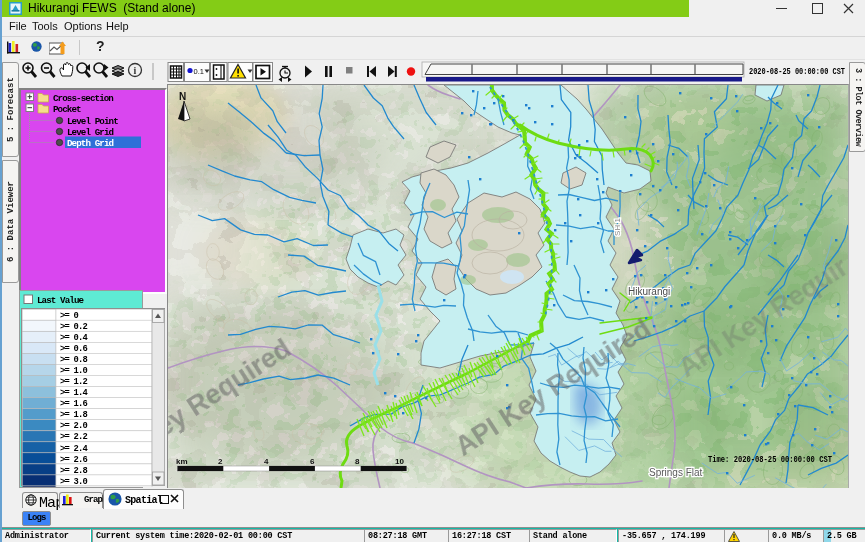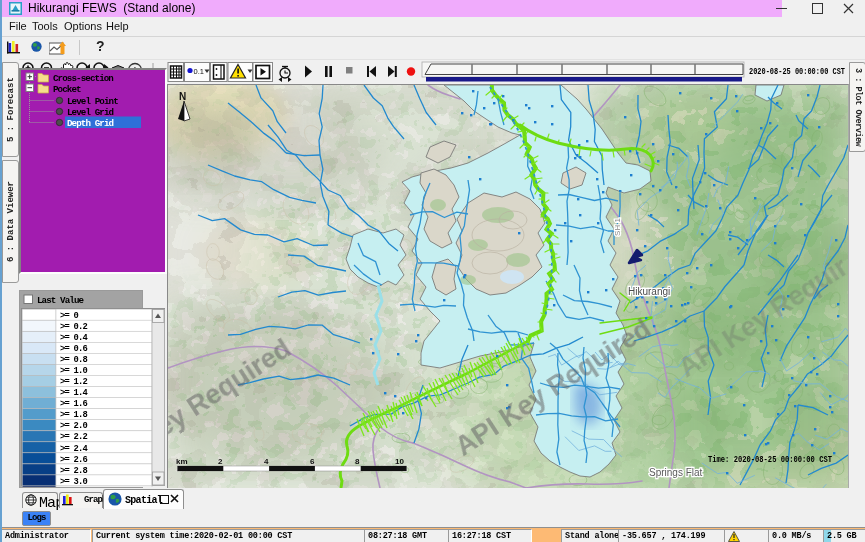--- a/index.html
+++ b/index.html
@@ -1,37 +1,37 @@
 <!DOCTYPE html>
 <html><head>
 <meta charset="utf-8">
 <style>
   html,body{margin:0;padding:0;}
   body{width:865px;height:542px;position:relative;overflow:hidden;
        font-family:"Liberation Sans",sans-serif;background:#f0f0f0;}
   .abs{position:absolute;}
   .mono{font-family:"Liberation Mono",monospace;}
   
-  #titlebar{left:0;top:0;width:782px;height:17px;background:#f0abfc;}
+  #titlebar{left:0;top:0;width:689px;height:17px;background:#84cc16;}
   #lborder{left:0;top:0;width:2px;height:542px;background:#66a1d1;z-index:50;}
   #menubar{left:2px;top:17px;width:863px;height:19px;background:#f0f0f0;
            border-bottom:1px solid #d5d5d5;font-size:11px;color:#111;}
   #toolbar1{left:2px;top:37px;width:863px;height:22px;background:#f0f0f0;}
   #toolbar2{left:19px;top:59px;width:846px;height:25px;background:#f0f0f0;
             border-top:1px solid #e2e2e2;}
   .vtab{background:#f5f4f2;border:1px solid #9a9a9a;border-radius:3px 0 0 3px;
         writing-mode:vertical-rl;transform:rotate(180deg);
         font-family:"Liberation Mono",monospace;font-size:9px;font-weight:bold;color:#222;
         display:flex;align-items:center;justify-content:center;}
   .vtabR{background:#f5f4f2;border:1px solid #9a9a9a;border-radius:0 3px 3px 0;
         writing-mode:vertical-rl;
         font-family:"Liberation Mono",monospace;font-size:9px;font-weight:bold;color:#222;
         display:flex;align-items:center;justify-content:center;}
   
-  #statusbar{left:0;top:527px;width:865px;height:15px;background:#fdba74;
+  #statusbar{left:0;top:527px;width:865px;height:15px;background:#14b8a6;
              border-top:1px solid #8f8f8f;z-index:40;}
   .seg{position:absolute;top:1px;height:12px;border:1px solid #9a9a9a;
        border-right-color:#fff;border-bottom-color:#fff;background:#f0f0f0;
        font-family:"Liberation Mono",monospace;font-size:8.5px;font-weight:bold;
        color:#000;line-height:12px;padding-left:3px;letter-spacing:-0.2px;white-space:nowrap;overflow:hidden;}
 </style>
 </head>
 <body>
 <div id="lborder" class="abs"></div>
 
@@ -186,22 +186,22 @@
 
   <text x="730" y="14" font-family="Liberation Mono" font-size="9.2" font-weight="bold" fill="#000" textLength="96" lengthAdjust="spacingAndGlyphs">2020-08-25 00:00:00 CST</text>
 </svg>
 </div>
 
 <div class="abs vtab" style="left:2px;top:62px;width:15px;height:93px;">5 : Forecast</div>
 <div class="abs vtab" style="left:2px;top:160px;width:15px;height:121px;">6 : Data Viewer</div>
 
 <div class="abs vtabR" style="left:849px;top:62px;width:15px;height:88px;font-size:8.5px;letter-spacing:-0.5px;">3 : Plot Overview</div>
 
-<div id="treepanel" class="abs" style="left:19px;top:68px;width:148px;height:206px;box-sizing:border-box;
-     background:#a21caf;border:2px solid;border-color:#828282 #fdfdfd #fdfdfd #828282;text-align:center;">
+<div id="treepanel" class="abs" style="left:19px;top:88px;width:148px;height:206px;box-sizing:border-box;
+     background:#d946ef;border:2px solid;border-color:#828282 #fdfdfd #fdfdfd #828282;text-align:center;">
 <svg width="144" height="202" viewBox="0 0 144 202">
   <g fill="none" stroke="#9a9a9a" stroke-width="1" stroke-dasharray="1,1">
     <line x1="8.5" y1="10" x2="8.5" y2="17"></line>
     <line x1="8.5" y1="21" x2="8.5" y2="53"></line>
     <line x1="8.5" y1="30.5" x2="33" y2="30.5"></line>
     <line x1="8.5" y1="41.5" x2="33" y2="41.5"></line>
     <line x1="8.5" y1="52.5" x2="33" y2="52.5"></line>
     <line x1="12" y1="6.5" x2="16" y2="6.5"></line>
   </g>
 
@@ -226,21 +226,21 @@
     <text x="32" y="10.5">Cross-section</text>
     <text x="32" y="21.5">Pocket</text>
     <text x="46" y="34">Level Point</text>
     <text x="46" y="45">Level Grid</text>
     <text x="46" y="56" fill="#ffffff">Depth Grid</text>
   </g>
 </svg>
 </div>
 
 <div id="legendpanel" class="abs" style="left:19px;top:290px;width:124px;height:198px;
-     border:1px solid #9a9a9a;background:#a3a3a3;box-sizing:border-box;">
+     border:1px solid #9a9a9a;background:#5eead4;box-sizing:border-box;">
 <svg width="146" height="196" viewBox="0 0 146 196">
 
   <rect x="4" y="4" width="8.5" height="8.5" fill="#fff" stroke="#777"></rect>
   <text x="17" y="12" font-family="Liberation Mono" font-size="9.2" font-weight="bold" letter-spacing="-0.9" fill="#000">Last Value</text>
 
   <rect x="1.5" y="17.5" width="143" height="177" fill="#fff" stroke="#888"></rect>
   <g font-family="Liberation Mono" font-size="8.8" font-weight="bold" letter-spacing="-0.8" fill="#000">
   <rect x="2.2" y="18.2" width="33.8" height="11.05" fill="#ffffff" stroke="#b8b8b8" stroke-width="0.6"></rect>
   <rect x="36" y="18.2" width="96" height="11.05" fill="#fff" stroke="#c8c8c8" stroke-width="0.6"></rect>
   <text x="40" y="26.9">&gt;= 0</text>
@@ -1041,21 +1041,21 @@
   <div class="abs mono" style="left:22px;top:23px;width:27px;height:13px;background:#3b82f6;
        border:1px solid #8f8f8f;border-radius:2px;font-size:9px;font-weight:bold;
        letter-spacing:-0.9px;text-align:center;line-height:13px;">Logs</div>
 </div>
 
 <div id="statusbar" class="abs">
   <div class="seg" style="left:1px;width:85px;">Administrator</div>
   <div class="seg" style="left:92px;width:268px;">Current system time:2020-02-01 00:00 CST</div>
   <div class="seg" style="left:364px;width:80px;">08:27:18 GMT</div>
   <div class="seg" style="left:448px;width:79px;">16:27:18 CST</div>
-  <div class="seg" style="left:561px;width:83px;">Stand alone</div>
+  <div class="seg" style="left:529px;width:83px;">Stand alone</div>
   <div class="seg" style="left:618px;width:102px;">-35.657 , 174.199</div>
   <div class="seg" style="left:724px;width:40px;">
     <svg width="12" height="11" viewBox="0 0 12 11" style="margin-top:1px;margin-left:0px">
       <path d="M6 0.5 L11.5 10.5 H0.5 Z" fill="#ffd500" stroke="#333" stroke-width="0.8"></path>
       <rect x="5.4" y="3" width="1.2" height="4" fill="#222"></rect>
       <rect x="5.4" y="8" width="1.2" height="1.2" fill="#222"></rect>
     </svg>
   </div>
   <div class="seg" style="left:768px;width:51px;">0.0 MB/s</div>
   <div class="seg" style="left:823px;width:39px;background:linear-gradient(to right,#8fd8ea 0 7px,#f0f0f0 7px);">2.5 GB</div>

